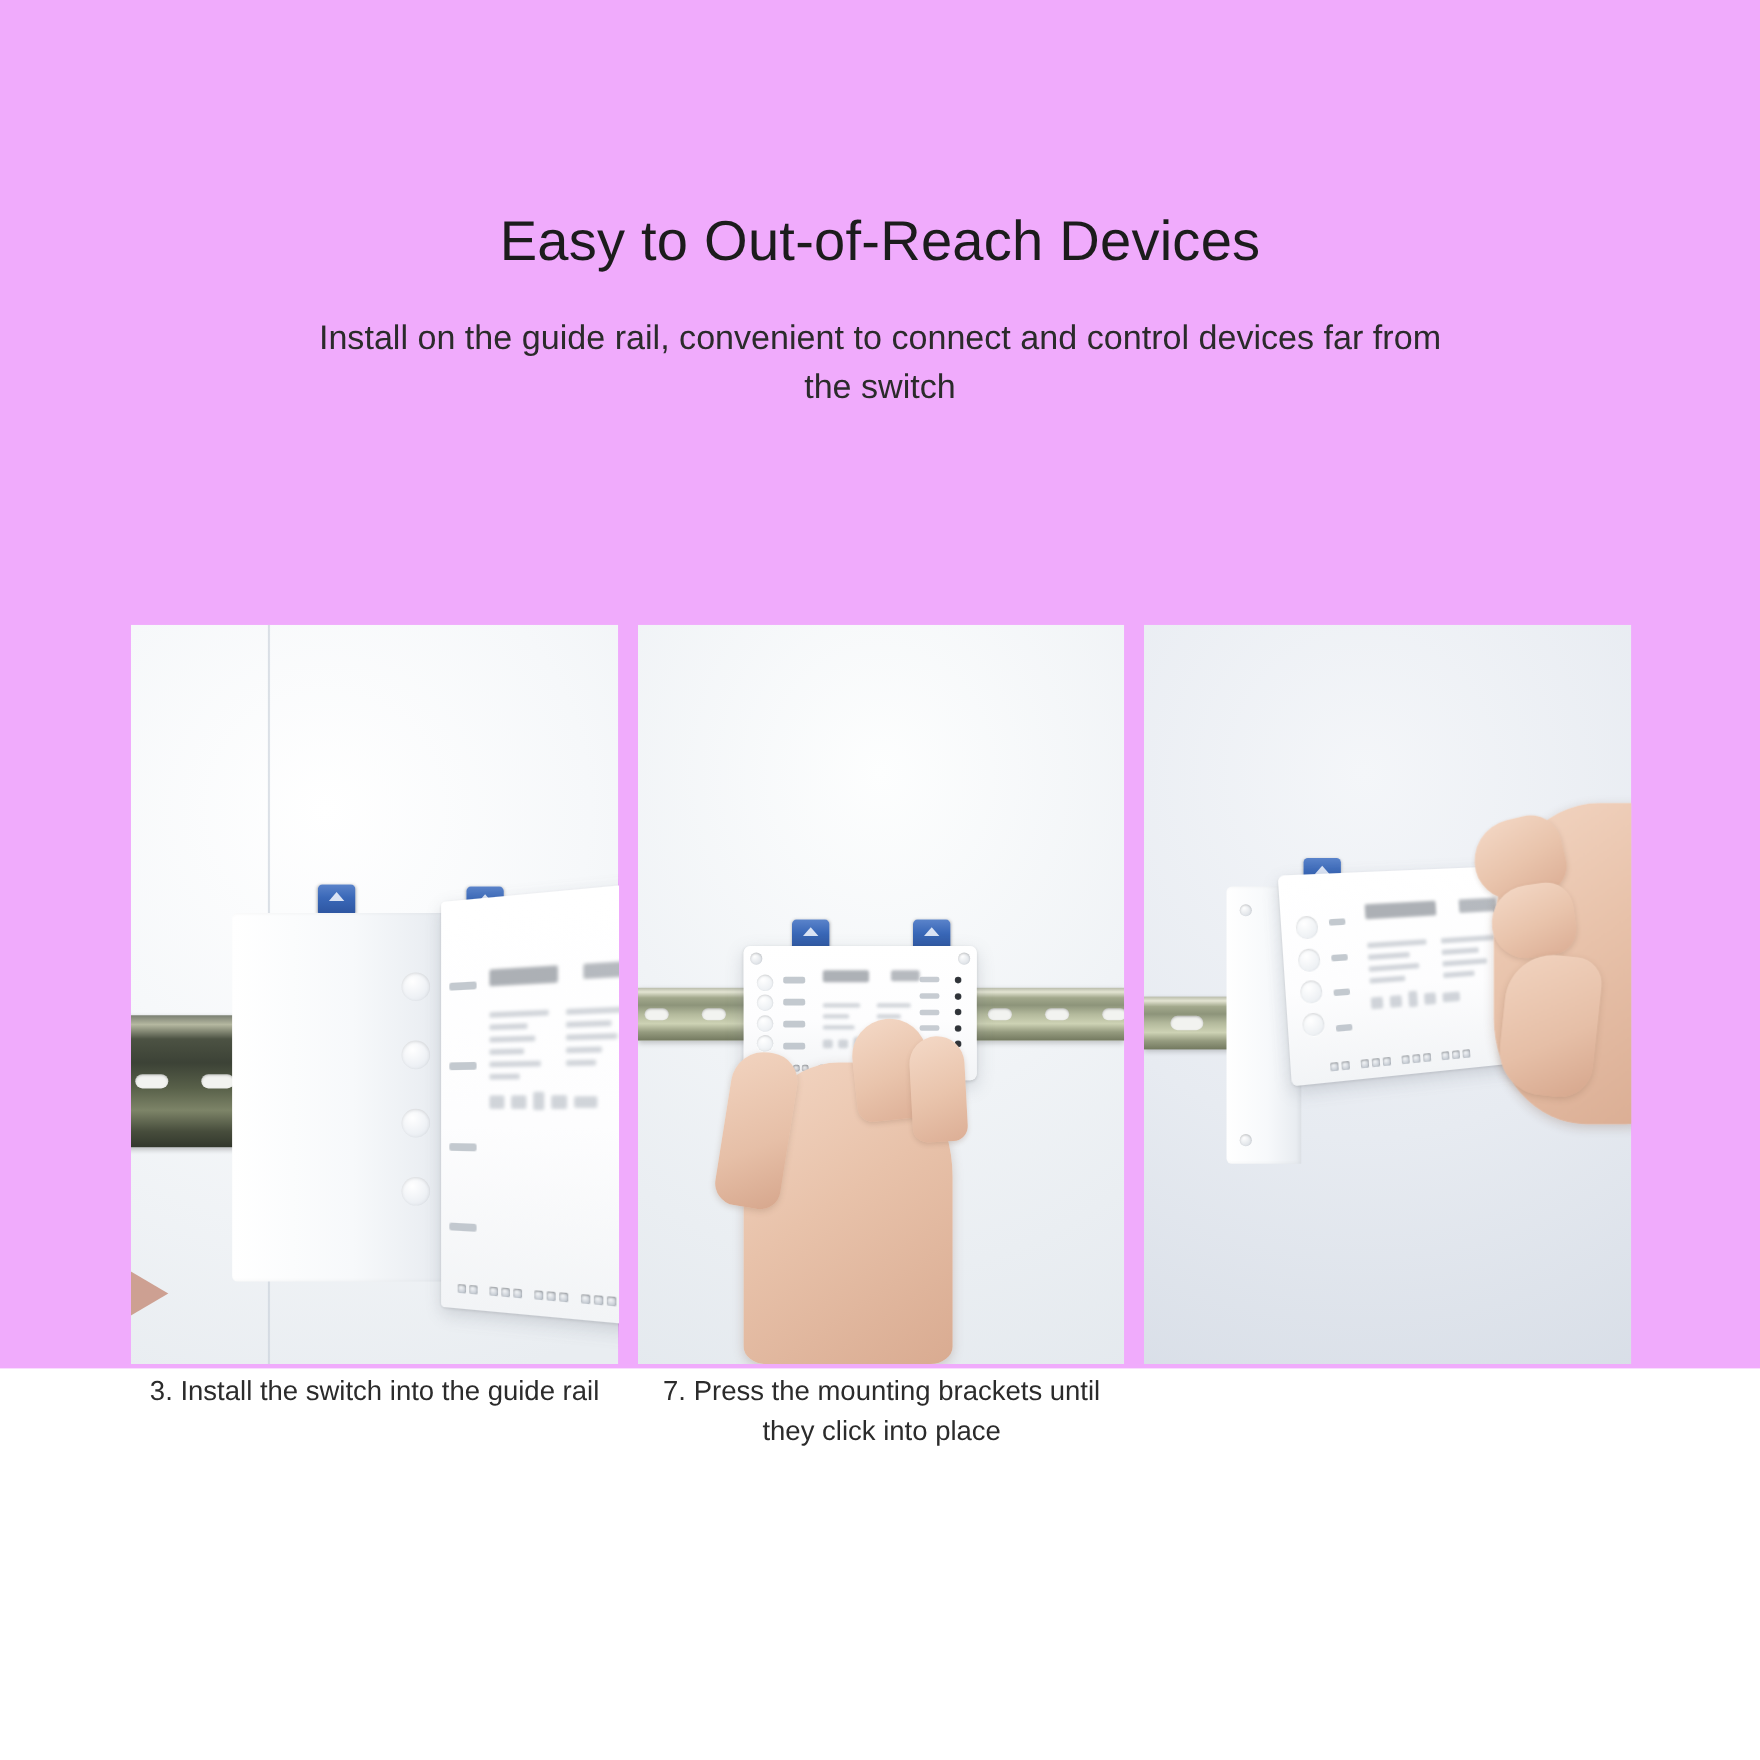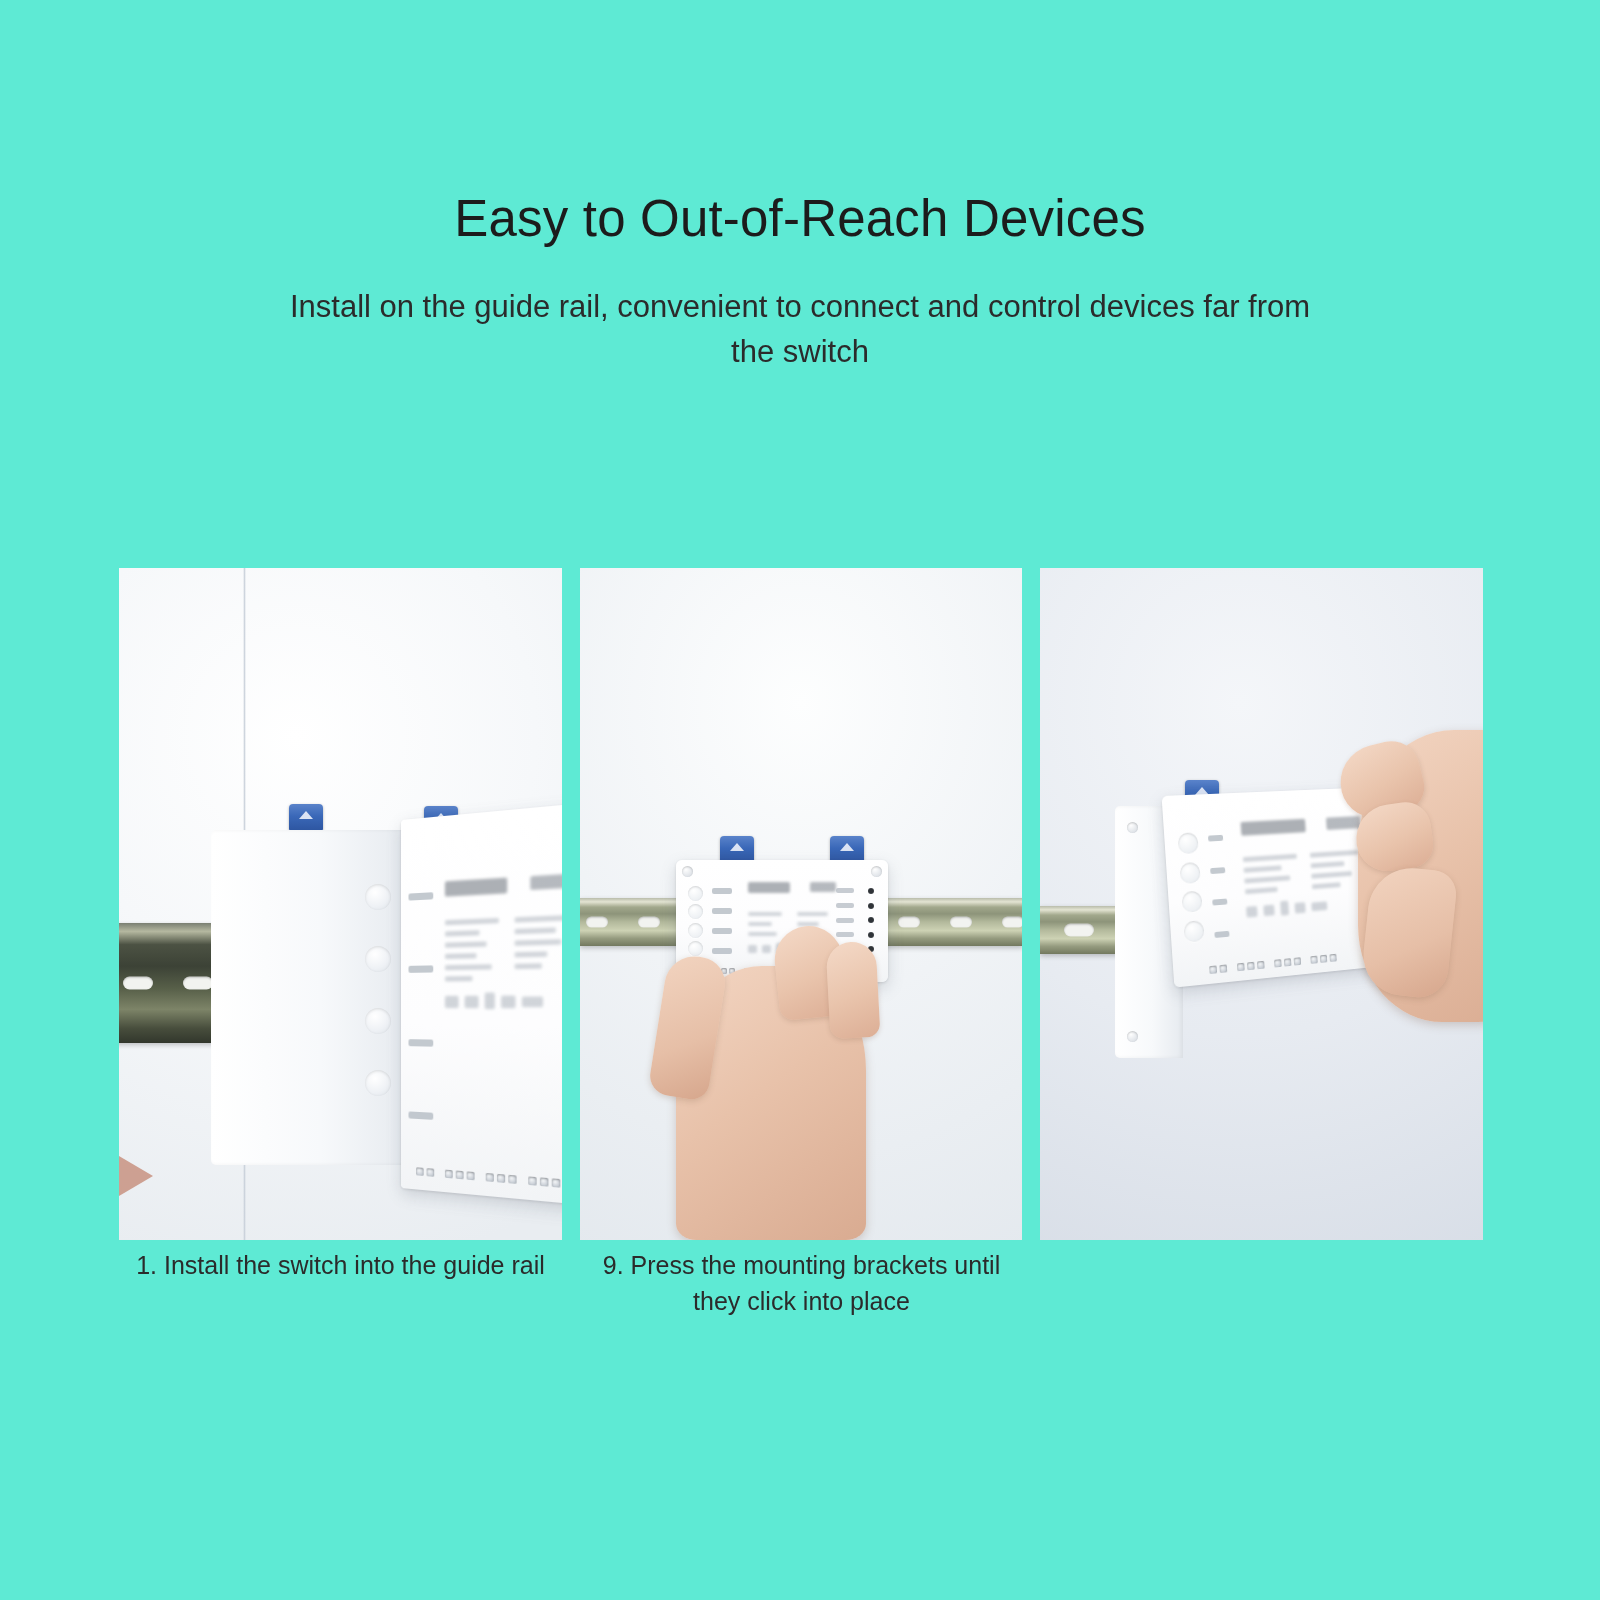--- a/index.html
+++ b/index.html
@@ -9,22 +9,22 @@
     width: 1600px;
     height: 1600px;
     background: #ffffff;
     font-family: "Liberation Sans", "DejaVu Sans", sans-serif;
     overflow: hidden;
   }
 
   .page {
     position: relative;
     width: 1600px;
-    height: 1600px;
-    background: #5eead4;
+    height: 1244px;
+    background: #f0abfc;
   }
 
   
   .header {
     position: absolute;
     top: 190px;
     left: 0;
     width: 1600px;
     text-align: center;
   }
@@ -715,17 +715,17 @@
                       border-radius:44px 24px 30px 40px;
                       transform: rotate(6deg);"></div>
         </div>
 
       </div>
     </div>
 
   </div>
 
   <div class="captions">
-    <div class="caption">1. Install the switch into the guide rail</div>
-    <div class="caption">9. Press the mounting brackets until they click into place</div>
+    <div class="caption">3. Install the switch into the guide rail</div>
+    <div class="caption">7. Press the mounting brackets until they click into place</div>
   </div>
 
 </div>
 
 </body></html>

